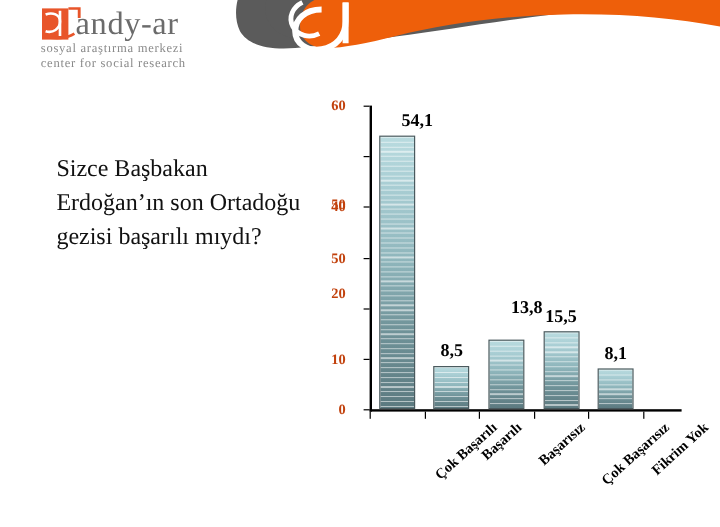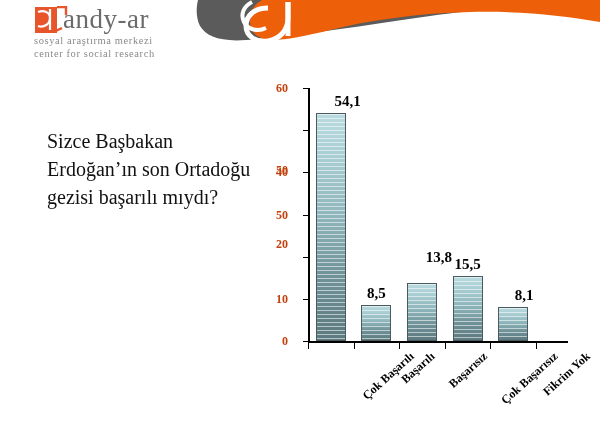--- a/index.html
+++ b/index.html
@@ -240,21 +240,21 @@
         <div class="bar" style="left: 91.4px; width: 30px; height: 35.8417px; top: 227.158px; bottom: auto;"></div>
         <div class="bar" style="left: 137px; width: 30px; height: 58.19px; top: 204.81px; bottom: auto;"></div>
         <div class="bar" style="left: 182.6px; width: 30px; height: 65.3583px; top: 197.642px; bottom: auto;"></div>
         <div class="bar" style="left: 228.2px; width: 30px; height: 34.155px; top: 228.845px; bottom: auto;"></div>
       </div>
     <div id="bar-values">
         <div class="bar-value" style="left: 30.8px; width: 60px; top: 14.8783px; text-align: right;">54,1</div>
         <div class="bar-value" style="left: 76.4px; width: 60px; top: 207.158px;">8,5</div>
         <div class="bar-value" style="left: 122px; width: 60px; top: 171px; text-align: right;">13,8</div>
         <div class="bar-value" style="left: 167.6px; width: 60px; top: 177.642px;">15,5</div>
-        <div class="bar-value" style="left: 213.2px; width: 60px; top: 208.845px; padding-left: 11px;">8,1</div>
+        <div class="bar-value" style="left: 213.2px; width: 60px; top: 208.845px;">8,1</div>
       </div>
     <div id="x-labels">
         <div class="x-label" style="left: 72.8px; top: 271px;">Çok Başarılı</div>
         <div class="x-label" style="left: 118.4px; top: 271px;">Başarılı</div>
         <div class="x-label" style="left: 164px; top: 271px;">Başarısız</div>
         <div class="x-label" style="left: 209.6px; top: 271px;">Çok Başarısız</div>
         <div class="x-label" style="left: 255.2px; top: 271px;">Fikrim Yok</div>
       </div>
   </div>
 

